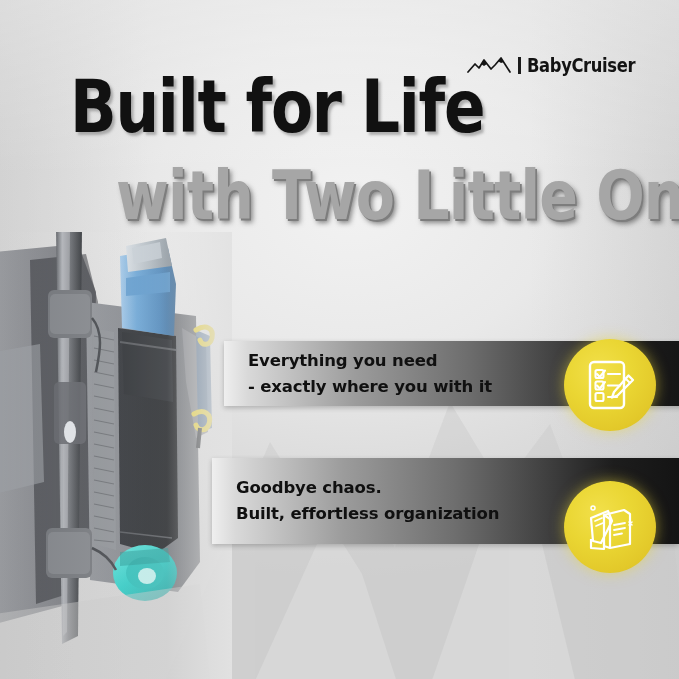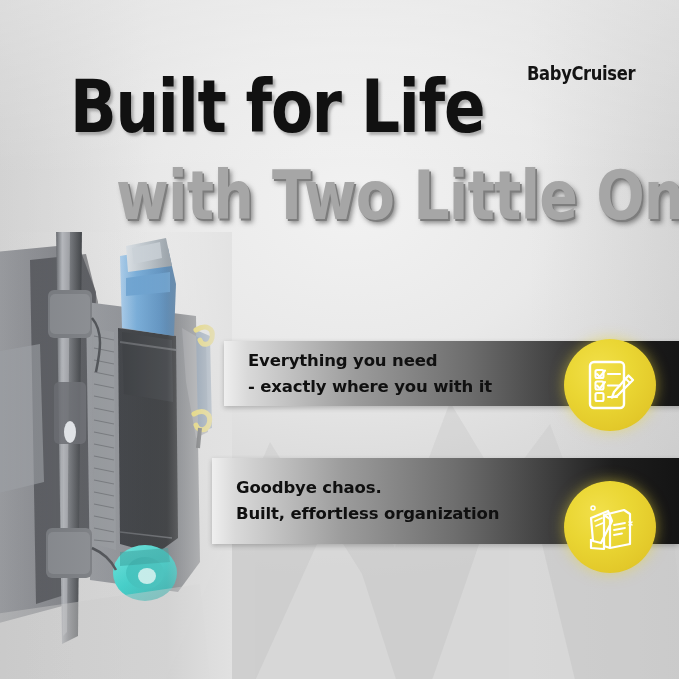--- a/index.html
+++ b/index.html
@@ -99,21 +99,20 @@
 
   
   .brand {
     position: absolute;
     right: 26px;
     top: 50px;
     display: flex;
     align-items: center;
     gap: 6px;
     height: 30px;
-    flex-direction: column;
   }
   .brand-mark { display: block; }
   .brand-divider {
     width: 3px;
     height: 17px;
     background: #1b1b1b;
     margin-left: 1px;
   }
   .brand-name {
     font-family: "DejaVu Sans", sans-serif;

